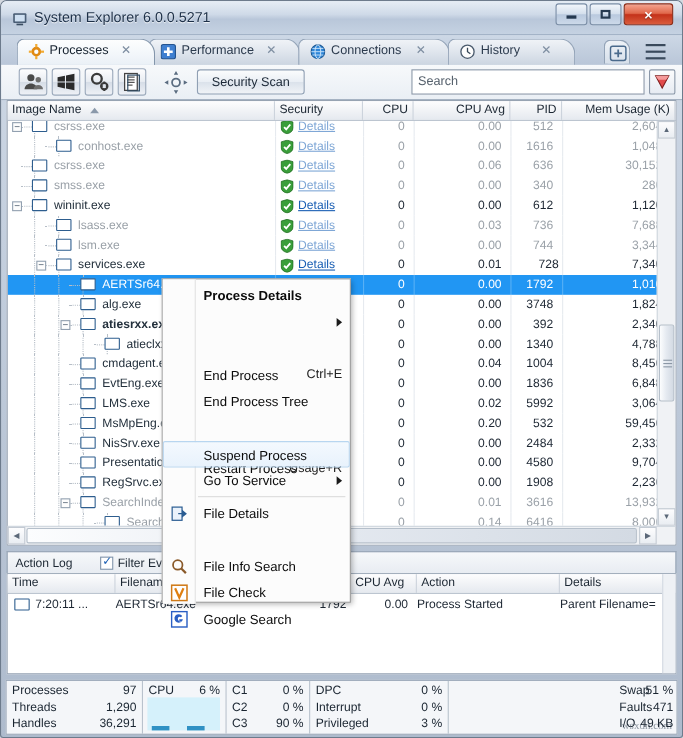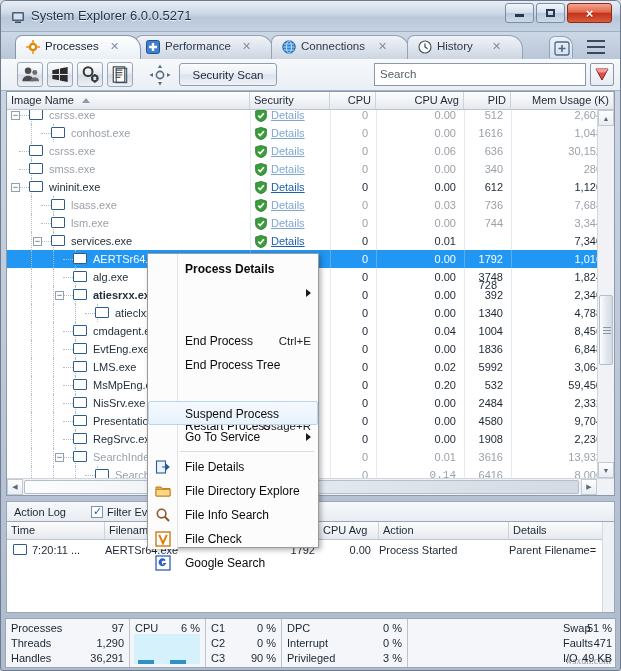--- a/index.html
+++ b/index.html
@@ -697,21 +697,21 @@
           <span class="shield" style="left:248px;"><svg viewBox="0 0 12 13" width="12" height="13">
               <path d="M6 0.4 11.4 2v5.2c0 3-2.4 4.7-5.4 5.4C3 11.9 0.6 10.2 0.6 7.2V2z" fill="#3a9e3a" stroke="#1f6b1f" stroke-width="0.7"></path>
               <path d="M3.3 6.6 5.2 8.6 8.9 4.2" stroke="#fff" stroke-width="1.7" fill="none"></path>
             </svg></span>
           <div class="det-link" style="left:264px;">Details</div>
           <div class="vdiv" style="left:323px;"></div>
           <div class="num" style="left:323px;width:38px;">0</div>
           <div class="vdiv" style="left:369px;"></div>
           <div class="num" style="left:369px;width:80px;">0.01</div>
           <div class="vdiv" style="left:457px;"></div>
-          <div class="num" style="left:451px;width:39px;margin-top:44px;">728</div>
+          <div class="num" style="left:462px;width:39px;">728</div>
           <div class="vdiv" style="left:504px;"></div>
           <div class="num" style="left:504px;width:91px;">7,340</div>
         </div>
         <div class="prow sel" style="top: 140px;">
           <div class="tline-v" style="left:24px;top:0;height:18px;"></div>
           <div class="tline-v" style="left:46px;top:0;height:18px;"></div>
           <div class="tline-v" style="left:68px;top:0;height:18px;"></div>
           <div class="tline-h" style="left:56px;top:9px;width:10px;"></div>
           <div class="doc-ico" style="left:66px;"></div>
           <div class="pname" style="left:86px;">AERTSr64.exe</div>
@@ -985,21 +985,21 @@
           <div class="pname" style="left:108px;">SearchProtocolHost.exe</div>
           <div class="vdiv" style="left:243px;"></div>
           <span class="shield" style="left:248px;"><svg viewBox="0 0 12 13" width="12" height="13">
               <path d="M6 0.4 11.4 2v5.2c0 3-2.4 4.7-5.4 5.4C3 11.9 0.6 10.2 0.6 7.2V2z" fill="#3a9e3a" stroke="#1f6b1f" stroke-width="0.7"></path>
               <path d="M3.3 6.6 5.2 8.6 8.9 4.2" stroke="#fff" stroke-width="1.7" fill="none"></path>
             </svg></span>
           <div class="det-link" style="left:264px;">Details</div>
           <div class="vdiv" style="left:323px;"></div>
           <div class="num" style="left:323px;width:38px;">0</div>
           <div class="vdiv" style="left:369px;"></div>
-          <div class="num" style="left:369px;width:80px;font-family:Liberation Mono, monospace;">0.14</div>
+          <div class="num" style="left:369px;width:80px;">0.14</div>
           <div class="vdiv" style="left:457px;"></div>
           <div class="num" style="left:457px;width:39px;">6416</div>
           <div class="vdiv" style="left:504px;"></div>
           <div class="num" style="left:504px;width:91px;">8,000</div>
         </div>
       </div>
 
     <div id="pv-scroll">
       <div class="sb-btn" style="left:0;top:0;width:16px;height:16px;">▲</div>
       <div class="sb-thumb" style="left:1px;top:185px;width:14px;height:70px;">
@@ -1043,27 +1043,20 @@
         <span class="mi-label">Go To Service</span>
         <span class="mi-arrow"></span>
       </div>
       <div class="mi-sep" style="top: 197px;"></div>
       <div class="mi" style="top: 201px;">
         <span class="mi-ico"><svg viewBox="0 0 16 16" width="16" height="16">
             <rect x="1.5" y="2" width="9" height="12" fill="#eaf2fb" stroke="#2a5c92" stroke-width="1.1"></rect>
             <path d="M7 8h6M11 5.5 14 8l-3 2.5z" stroke="#2a5c92" stroke-width="1.2" fill="#2a5c92"></path>
           </svg></span>
         <span class="mi-label">File Details</span>
-      </div>
-      <div class="mi" style="top: 225px;">
-        <span class="mi-ico"><svg viewBox="0 0 16 16" width="16" height="16">
-            <path d="M1 4h5l1.4 1.6H15V13H1z" fill="#f3b24a" stroke="#c07d15" stroke-width="1"></path>
-            <path d="M1 6.4h14V13H1z" fill="#fbd78c" stroke="#c07d15" stroke-width="0.9"></path>
-          </svg></span>
-        <span class="mi-label">File Directory Explore</span>
       </div>
       <div class="mi" style="top: 249px;">
         <span class="mi-ico"><svg viewBox="0 0 16 16" width="16" height="16">
             <circle cx="6.6" cy="6.6" r="4.3" fill="none" stroke="#8a5a2a" stroke-width="1.6"></circle>
             <path d="M9.8 9.8 14 14" stroke="#8a5a2a" stroke-width="2"></path>
           </svg></span>
         <span class="mi-label">File Info Search</span>
       </div>
       <div class="mi" style="top: 273px;">
         <span class="mi-ico"><svg viewBox="0 0 16 16" width="16" height="16">

